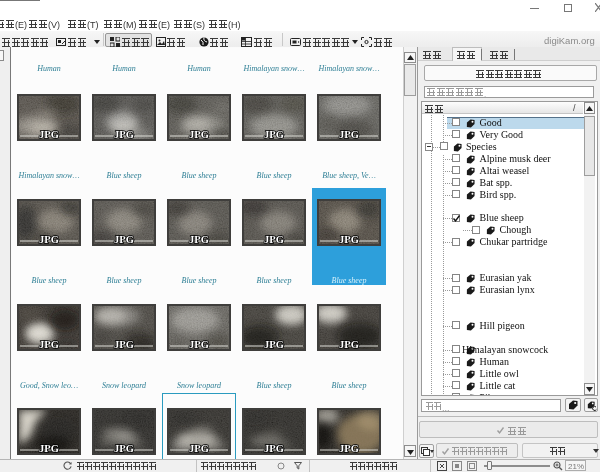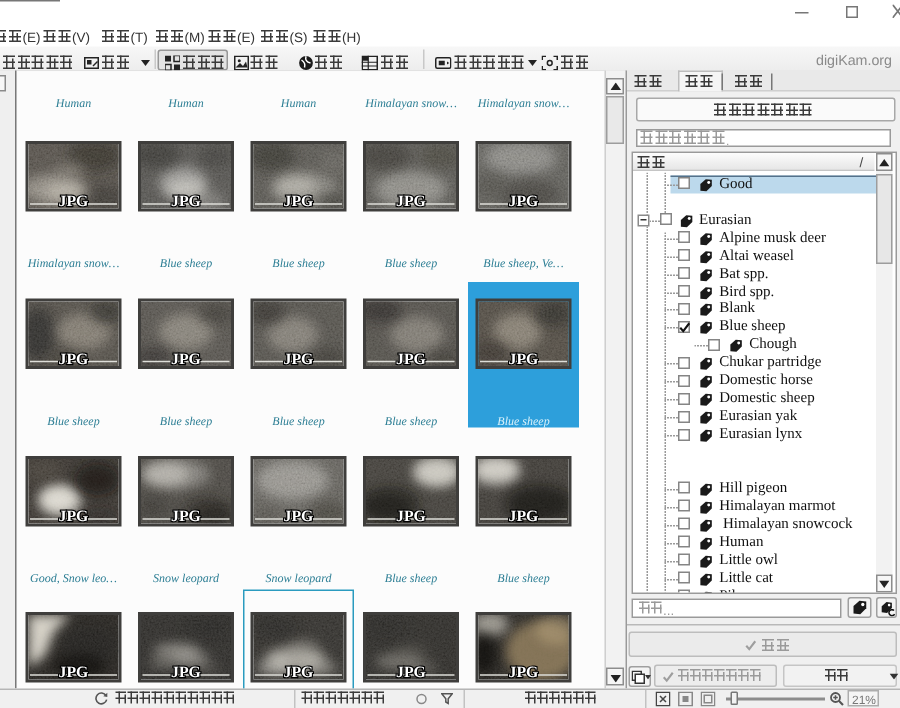--- a/index.html
+++ b/index.html
@@ -749,30 +749,39 @@
 <div class="trow" style="top:1.8px;">
 <div class="abs" style="left:25px;top:0;width:137px;height:12px;background:#bcd9ec;border-top:1.2px solid #54718a;"></div>
 <div class="hline" style="left:21px;top:6px;width:9px;"></div>
 <div class="cb" style="left:30px;"></div>
 <svg class="abs" style="left:44px;top:2px" width="9" height="9" viewBox="0 0 10 10">
         <path d="M1 4 L5 0.5 L9.5 1 L9.5 5.5 L5.5 9.5 L1 9 Z" fill="#1a1a1a"></path>
         <circle cx="7.2" cy="3" r="1.1" fill="#fff"></circle>
       </svg>
 <div class="ttx" style="left:57.5px;">Good</div>
 </div>
+<div class="trow" style="top:13.8px;">
+<div class="hline" style="left:21px;top:6px;width:9px;"></div>
+<div class="cb" style="left:30px;"></div>
+<svg class="abs" style="left:44px;top:2px" width="9" height="9" viewBox="0 0 10 10">
+        <path d="M1 4 L5 0.5 L9.5 1 L9.5 5.5 L5.5 9.5 L1 9 Z" fill="#1a1a1a"></path>
+        <circle cx="7.2" cy="3" r="1.1" fill="#fff"></circle>
+      </svg>
+<div class="ttx" style="left:57.5px;">Very Good</div>
+</div>
 <div class="trow" style="top:25.7px;">
 <div class="hline" style="left:11px;top:6px;width:12px;"></div>
 <div class="abs" style="left:3px;top:2px;width:8px;height:8px;background:#fff;border:1px solid #8a8a8a;"></div>
 <div class="abs" style="left:5px;top:5.5px;width:4px;height:1px;background:#333;"></div>
 <div class="cb" style="left:18px;"></div>
 <svg class="abs" style="left:31px;top:2px" width="9" height="9" viewBox="0 0 10 10">
         <path d="M1 4 L5 0.5 L9.5 1 L9.5 5.5 L5.5 9.5 L1 9 Z" fill="#1a1a1a"></path>
         <circle cx="7.2" cy="3" r="1.1" fill="#fff"></circle>
       </svg>
-<div class="ttx" style="left:44px;">Eurasian</div>
+<div class="ttx" style="left:44px;">Species</div>
 </div>
 <div class="trow" style="top:37.6px;">
 <div class="hline" style="left:21px;top:6px;width:9px;"></div>
 <div class="cb" style="left:30px;"></div>
 <svg class="abs" style="left:44px;top:2px" width="9" height="9" viewBox="0 0 10 10">
         <path d="M1 4 L5 0.5 L9.5 1 L9.5 5.5 L5.5 9.5 L1 9 Z" fill="#1a1a1a"></path>
         <circle cx="7.2" cy="3" r="1.1" fill="#fff"></circle>
       </svg>
 <div class="ttx" style="left:57.5px;">Alpine musk deer</div>
 </div>
@@ -795,29 +804,20 @@
 <div class="ttx" style="left:57.5px;">Bat spp.</div>
 </div>
 <div class="trow" style="top:73.5px;">
 <div class="hline" style="left:21px;top:6px;width:9px;"></div>
 <div class="cb" style="left:30px;"></div>
 <svg class="abs" style="left:44px;top:2px" width="9" height="9" viewBox="0 0 10 10">
         <path d="M1 4 L5 0.5 L9.5 1 L9.5 5.5 L5.5 9.5 L1 9 Z" fill="#1a1a1a"></path>
         <circle cx="7.2" cy="3" r="1.1" fill="#fff"></circle>
       </svg>
 <div class="ttx" style="left:57.5px;">Bird spp.</div>
-</div>
-<div class="trow" style="top:85.4px;">
-<div class="hline" style="left:21px;top:6px;width:9px;"></div>
-<div class="cb" style="left:30px;"></div>
-<svg class="abs" style="left:44px;top:2px" width="9" height="9" viewBox="0 0 10 10">
-        <path d="M1 4 L5 0.5 L9.5 1 L9.5 5.5 L5.5 9.5 L1 9 Z" fill="#1a1a1a"></path>
-        <circle cx="7.2" cy="3" r="1.1" fill="#fff"></circle>
-      </svg>
-<div class="ttx" style="left:57.5px;">Blank</div>
 </div>
 <div class="trow" style="top:97.4px;">
 <div class="hline" style="left:21px;top:6px;width:9px;"></div>
 <div class="cb" style="left:30px;"></div>
 <svg class="abs" style="left:30px;top:2px" width="9" height="9" viewBox="0 0 9 9">
         <path d="M1.5 4.5 L3.5 6.8 L7.5 1.5" stroke="#111" stroke-width="1.4" fill="none"></path>
       </svg>
 <svg class="abs" style="left:44px;top:2px" width="9" height="9" viewBox="0 0 10 10">
         <path d="M1 4 L5 0.5 L9.5 1 L9.5 5.5 L5.5 9.5 L1 9 Z" fill="#1a1a1a"></path>
         <circle cx="7.2" cy="3" r="1.1" fill="#fff"></circle>
@@ -835,38 +835,20 @@
 </div>
 <div class="trow" style="top:121.3px;">
 <div class="hline" style="left:21px;top:6px;width:9px;"></div>
 <div class="cb" style="left:30px;"></div>
 <svg class="abs" style="left:44px;top:2px" width="9" height="9" viewBox="0 0 10 10">
         <path d="M1 4 L5 0.5 L9.5 1 L9.5 5.5 L5.5 9.5 L1 9 Z" fill="#1a1a1a"></path>
         <circle cx="7.2" cy="3" r="1.1" fill="#fff"></circle>
       </svg>
 <div class="ttx" style="left:57.5px;">Chukar partridge</div>
 </div>
-<div class="trow" style="top:133.2px;">
-<div class="hline" style="left:21px;top:6px;width:9px;"></div>
-<div class="cb" style="left:30px;"></div>
-<svg class="abs" style="left:44px;top:2px" width="9" height="9" viewBox="0 0 10 10">
-        <path d="M1 4 L5 0.5 L9.5 1 L9.5 5.5 L5.5 9.5 L1 9 Z" fill="#1a1a1a"></path>
-        <circle cx="7.2" cy="3" r="1.1" fill="#fff"></circle>
-      </svg>
-<div class="ttx" style="left:57.5px;">Domestic horse</div>
-</div>
-<div class="trow" style="top:145.2px;">
-<div class="hline" style="left:21px;top:6px;width:9px;"></div>
-<div class="cb" style="left:30px;"></div>
-<svg class="abs" style="left:44px;top:2px" width="9" height="9" viewBox="0 0 10 10">
-        <path d="M1 4 L5 0.5 L9.5 1 L9.5 5.5 L5.5 9.5 L1 9 Z" fill="#1a1a1a"></path>
-        <circle cx="7.2" cy="3" r="1.1" fill="#fff"></circle>
-      </svg>
-<div class="ttx" style="left:57.5px;">Domestic sheep</div>
-</div>
 <div class="trow" style="top:157.2px;">
 <div class="hline" style="left:21px;top:6px;width:9px;"></div>
 <div class="cb" style="left:30px;"></div>
 <svg class="abs" style="left:44px;top:2px" width="9" height="9" viewBox="0 0 10 10">
         <path d="M1 4 L5 0.5 L9.5 1 L9.5 5.5 L5.5 9.5 L1 9 Z" fill="#1a1a1a"></path>
         <circle cx="7.2" cy="3" r="1.1" fill="#fff"></circle>
       </svg>
 <div class="ttx" style="left:57.5px;">Eurasian yak</div>
 </div>
 <div class="trow" style="top:169.1px;">
@@ -880,37 +862,28 @@
 </div>
 <div class="trow" style="top:204.9px;">
 <div class="hline" style="left:21px;top:6px;width:9px;"></div>
 <div class="cb" style="left:30px;"></div>
 <svg class="abs" style="left:44px;top:2px" width="9" height="9" viewBox="0 0 10 10">
         <path d="M1 4 L5 0.5 L9.5 1 L9.5 5.5 L5.5 9.5 L1 9 Z" fill="#1a1a1a"></path>
         <circle cx="7.2" cy="3" r="1.1" fill="#fff"></circle>
       </svg>
 <div class="ttx" style="left:57.5px;">Hill pigeon</div>
 </div>
-<div class="trow" style="top:216.9px;">
-<div class="hline" style="left:21px;top:6px;width:9px;"></div>
-<div class="cb" style="left:30px;"></div>
-<svg class="abs" style="left:44px;top:2px" width="9" height="9" viewBox="0 0 10 10">
-        <path d="M1 4 L5 0.5 L9.5 1 L9.5 5.5 L5.5 9.5 L1 9 Z" fill="#1a1a1a"></path>
-        <circle cx="7.2" cy="3" r="1.1" fill="#fff"></circle>
-      </svg>
-<div class="ttx" style="left:57.5px;">Himalayan marmot</div>
-</div>
 <div class="trow" style="top:228.8px;">
 <div class="hline" style="left:21px;top:6px;width:9px;"></div>
 <div class="cb" style="left:30px;"></div>
 <svg class="abs" style="left:44px;top:2px" width="9" height="9" viewBox="0 0 10 10">
         <path d="M1 4 L5 0.5 L9.5 1 L9.5 5.5 L5.5 9.5 L1 9 Z" fill="#1a1a1a"></path>
         <circle cx="7.2" cy="3" r="1.1" fill="#fff"></circle>
       </svg>
-<div class="ttx" style="left:60px;">Himalayan snowcock</div>
+<div class="ttx" style="left:40px;">Himalayan snowcock</div>
 </div>
 <div class="trow" style="top:240.8px;">
 <div class="hline" style="left:21px;top:6px;width:9px;"></div>
 <div class="cb" style="left:30px;"></div>
 <svg class="abs" style="left:44px;top:2px" width="9" height="9" viewBox="0 0 10 10">
         <path d="M1 4 L5 0.5 L9.5 1 L9.5 5.5 L5.5 9.5 L1 9 Z" fill="#1a1a1a"></path>
         <circle cx="7.2" cy="3" r="1.1" fill="#fff"></circle>
       </svg>
 <div class="ttx" style="left:57.5px;">Human</div>
 </div>

